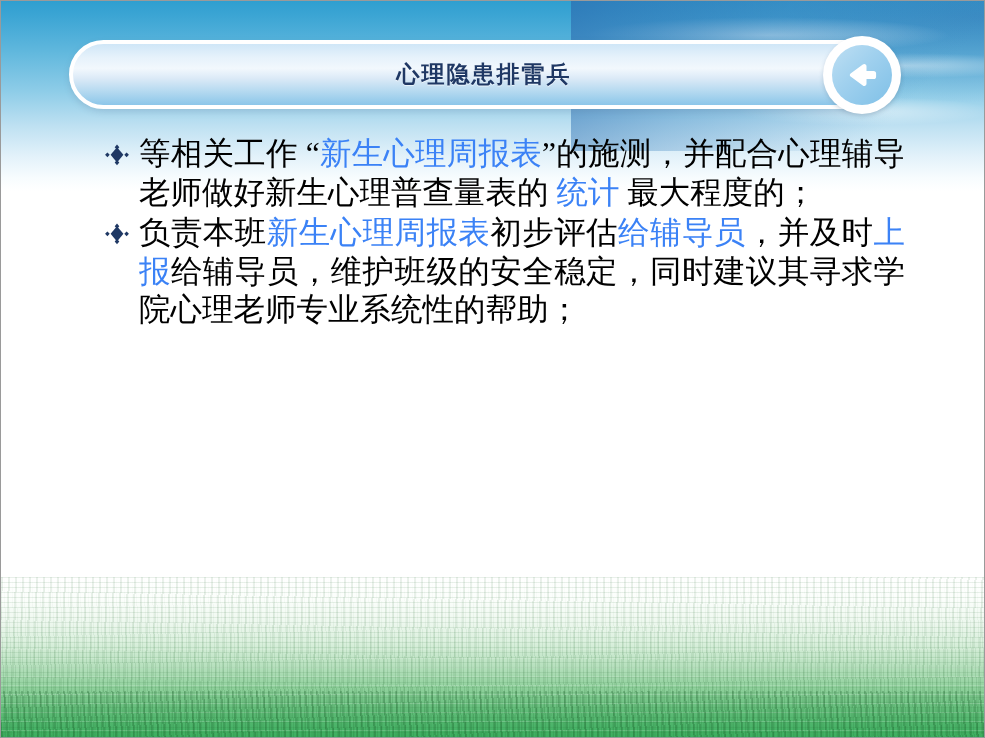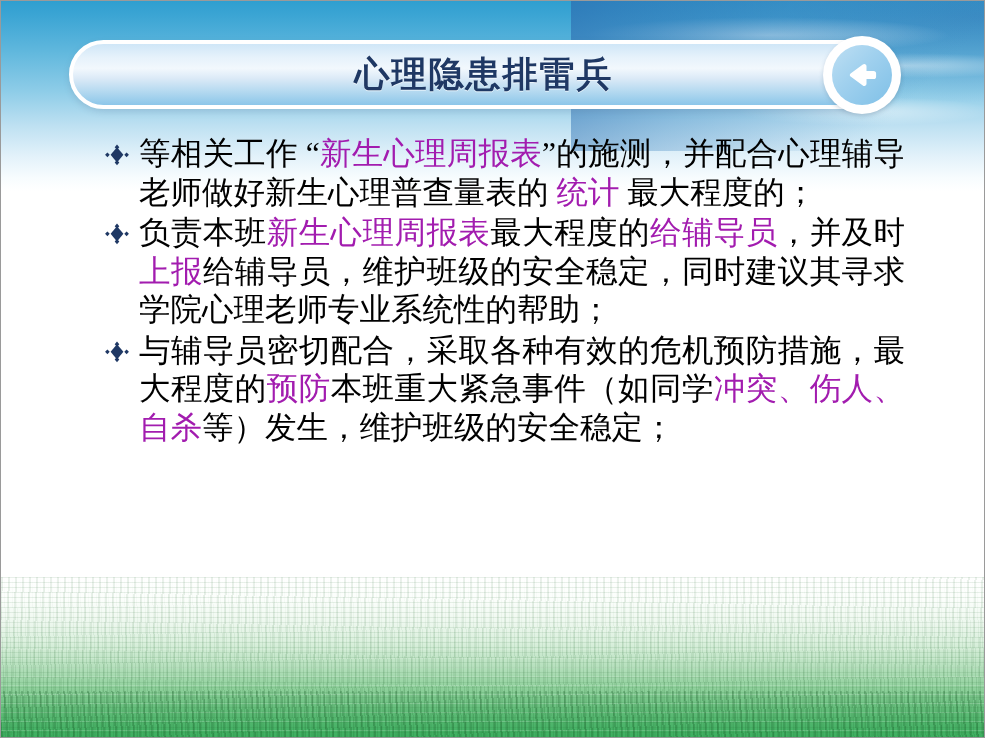--- a/index.html
+++ b/index.html
@@ -120,21 +120,21 @@
       #b4d9f0 78%,
       #8cc6e9 100%);
     box-shadow: 0 3px 6px rgba(90,120,150,.22);
     display: flex;
     align-items: center;
     justify-content: center;
   }
   .title-text {
     font-family: "DejaVu Sans", "Liberation Sans", sans-serif;
     font-weight: bold;
-    font-size: 35px;
+    font-size: 23px;
     color: #1f3864;
     letter-spacing: 2px;
     line-height: 1;
     white-space: nowrap;
     text-shadow: 0 1px 0 rgba(255,255,255,.6);
   }
 
   
   .back-btn {
     position: absolute;
@@ -181,21 +181,21 @@
   .bullet-mark svg { display: block; }
   .bullet-text {
     flex: 1 1 auto;
     font-family: "Liberation Serif", "DejaVu Serif", serif;
     font-size: 31.5px;
     line-height: 38.5px;
     color: #000000;
     text-align: justify;
     text-justify: inter-character;
   }
-  .bullet-text .r { color: #a21caf; }
+  .bullet-text .r { color: #3b82f6; }
 </style>
 </head>
 <body>
 
 <div class="slide">
 
   <div class="sky"></div>
   <div class="sky-right"></div>
 
   <div class="grass"></div>
@@ -235,30 +235,18 @@
     <div class="bullet-row">
       <span class="bullet-mark">
         <svg width="24" height="22" viewBox="0 0 24 22" aria-hidden="true">
           <path d="M12 3.2 L18.4 10.8 L12 18.4 L5.6 10.8 Z" fill="#1f3864"></path>
           <path d="M12 0.6 L14.3 3.2 L12 5.8 L9.7 3.2 Z" fill="#1f3864"></path>
           <path d="M12 16.0 L14.3 18.6 L12 21.2 L9.7 18.6 Z" fill="#1f3864"></path>
           <path d="M2.4 8.4 L4.7 10.8 L2.4 13.2 L0.1 10.8 Z" fill="#1f3864"></path>
           <path d="M21.6 8.4 L23.9 10.8 L21.6 13.2 L19.3 10.8 Z" fill="#1f3864"></path>
         </svg>
       </span>
-      <span class="bullet-text"><span>负责本班</span><span class="r">新生心理周报表</span><span>最大程度的</span><span class="r">给辅导员</span><span>，并及时</span><span class="r">上报</span><span>给辅导员，维护班级的安全稳定，同时建议其寻求学院心理老师专业系统性的帮助；</span></span>
+      <span class="bullet-text"><span>负责本班</span><span class="r">新生心理周报表</span><span>初步评估</span><span class="r">给辅导员</span><span>，并及时</span><span class="r">上报</span><span>给辅导员，维护班级的安全稳定，同时建议其寻求学院心理老师专业系统性的帮助；</span></span>
     </div>
 
-    <div class="bullet-row">
-      <span class="bullet-mark">
-        <svg width="24" height="22" viewBox="0 0 24 22" aria-hidden="true">
-          <path d="M12 3.2 L18.4 10.8 L12 18.4 L5.6 10.8 Z" fill="#1f3864"></path>
-          <path d="M12 0.6 L14.3 3.2 L12 5.8 L9.7 3.2 Z" fill="#1f3864"></path>
-          <path d="M12 16.0 L14.3 18.6 L12 21.2 L9.7 18.6 Z" fill="#1f3864"></path>
-          <path d="M2.4 8.4 L4.7 10.8 L2.4 13.2 L0.1 10.8 Z" fill="#1f3864"></path>
-          <path d="M21.6 8.4 L23.9 10.8 L21.6 13.2 L19.3 10.8 Z" fill="#1f3864"></path>
-        </svg>
-      </span>
-      <span class="bullet-text"><span>与辅导员密切配合，采取各种有效的危机预防措施，最大程度的</span><span class="r">预防</span><span>本班重大紧急事件（如同学</span><span class="r">冲突、伤人、自杀</span><span>等）发生，维护班级的安全稳定；</span></span>
-    </div>
 
   </div>
 </div>
 
 </body></html>

